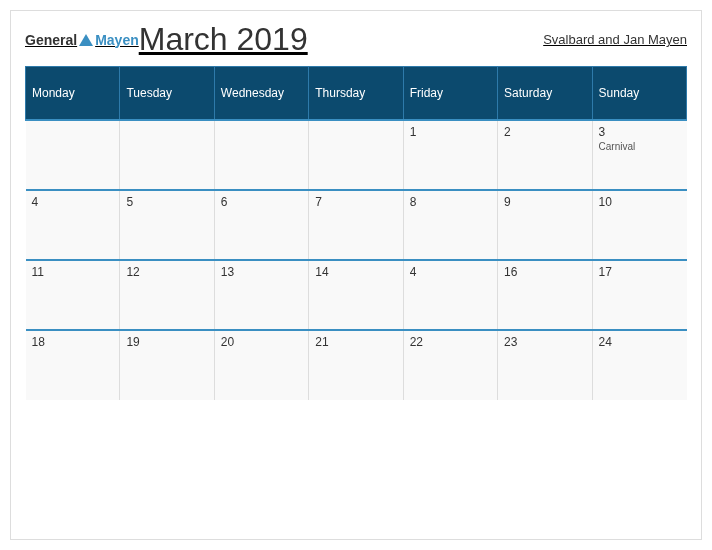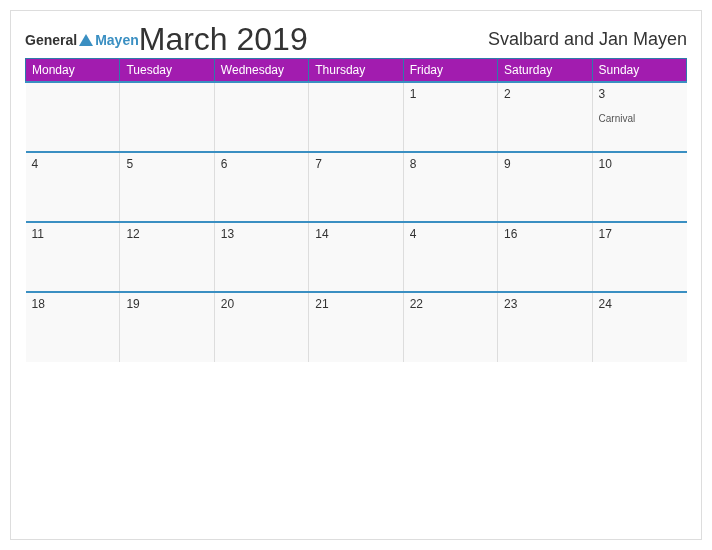--- a/index.html
+++ b/index.html
@@ -16,21 +16,22 @@
       width: 692px;
       height: 530px;
       background: #fff;
       border: 1px solid #ddd;
       padding: 10px 14px 14px 14px;
     }
     .header {
       display: flex;
       align-items: center;
       justify-content: space-between;
-      margin-bottom: 0;
+      margin-bottom: 8px;
+      text-decoration: underline;
     }
     .logo {
       display: flex;
       align-items: center;
       font-size: 13px;
     }
     .logo-general {
       font-weight: bold;
       color: #333;
       font-size: 14px;
@@ -50,36 +51,36 @@
       display: inline-block;
     }
     .month-title {
       font-size: 32px;
       font-weight: 400;
       color: #333;
       text-align: left;
       flex: 1;
     }
     .region {
-      font-size: 18px;
+      font-size: 13px;
       color: #333;
       text-align: left;
       white-space: nowrap;
     }
     .calendar-table {
       width: 100%;
       border-collapse: collapse;
       table-layout: fixed;
     }
     .calendar-table thead tr th {
-      background-color: #a21caf;
+      background-color: #0c4a6e;
       color: #fff;
       font-size: 12px;
       font-weight: normal;
-      padding: 4px 6px;
+      padding: 19px 6px;
       text-align: left;
       border: 1px solid #2e7aaa;
     }
     .calendar-table tbody tr {
       height: 70px;
     }
     .calendar-table tbody tr td {
       border-top: 2px solid #3a8fc2;
       border-right: 1px solid #ddd;
       border-bottom: none;
@@ -95,21 +96,21 @@
     }
     .day-number {
       font-size: 12px;
       color: #333;
       display: block;
     }
     .event-label {
       font-size: 10px;
       color: #555;
       display: block;
-      margin-top: 12px;
+      margin-top: 2px;
     }
     .empty-cell {
       background: #f9f9f9;
     }
   </style>
 </head>
 <body>
 
 <div class="calendar-container">
   <div class="header">

